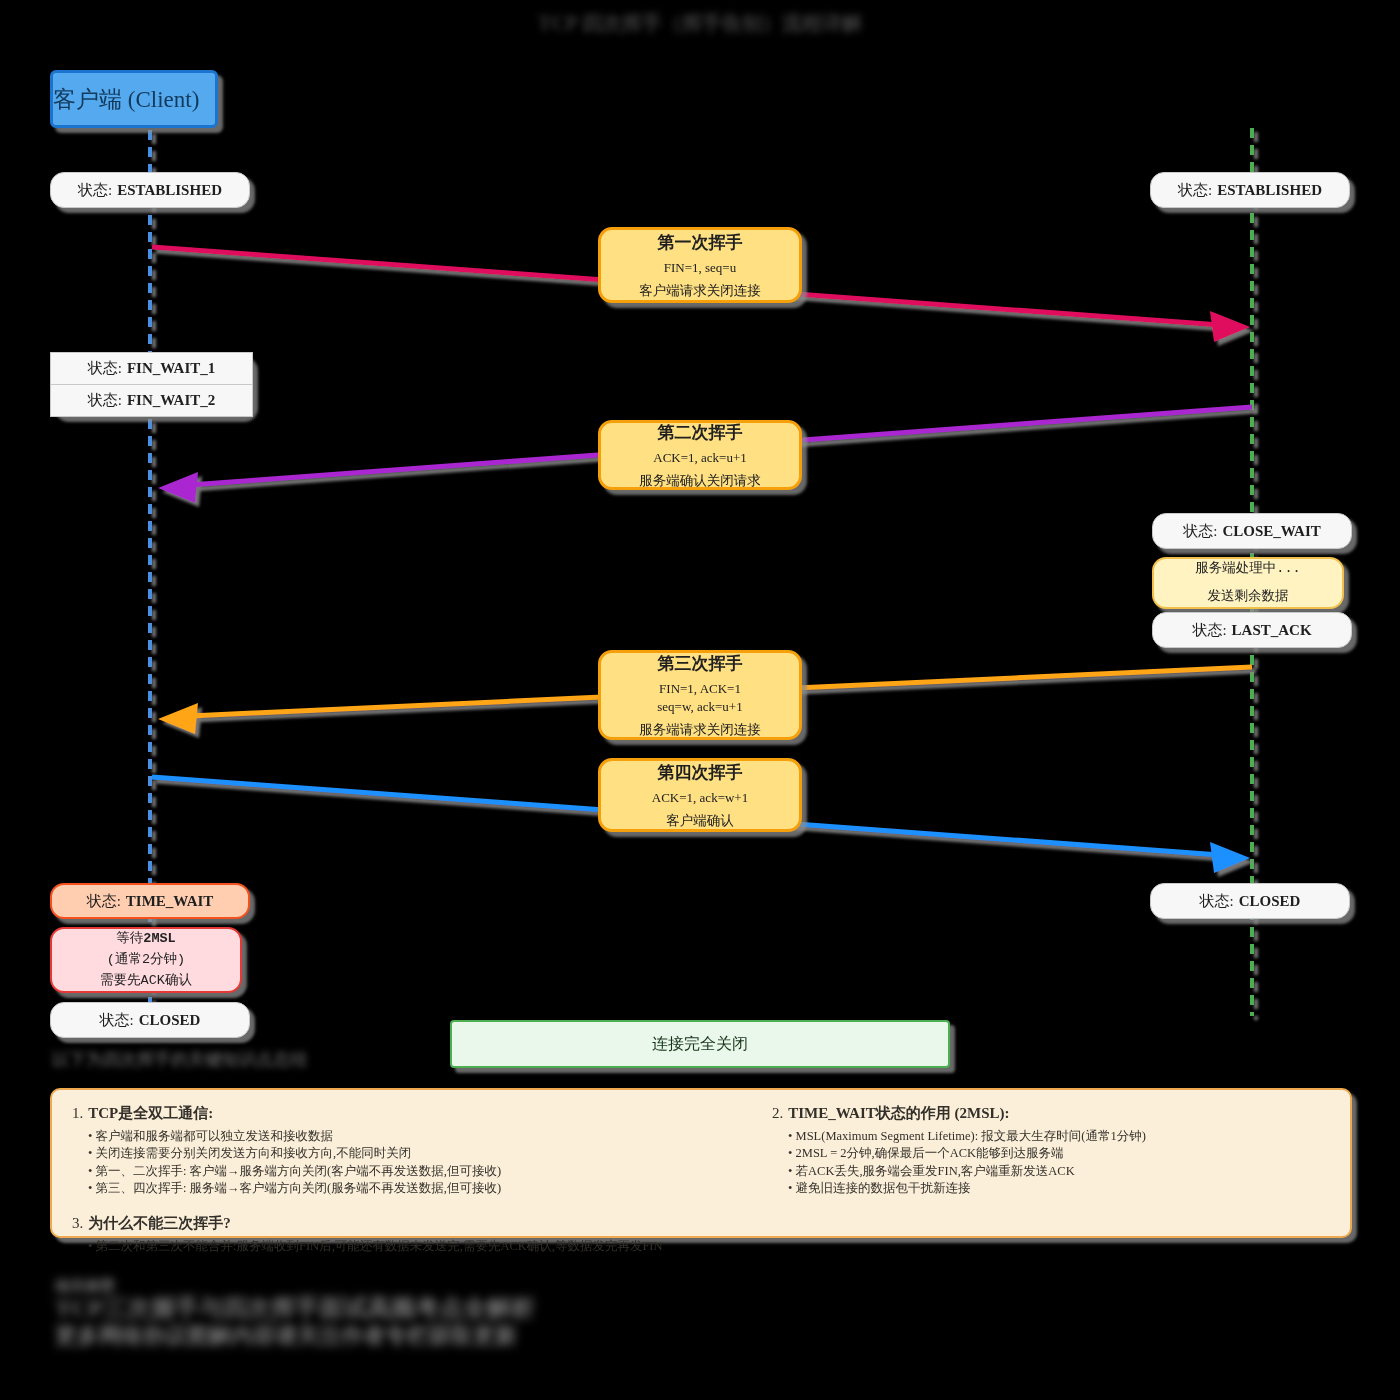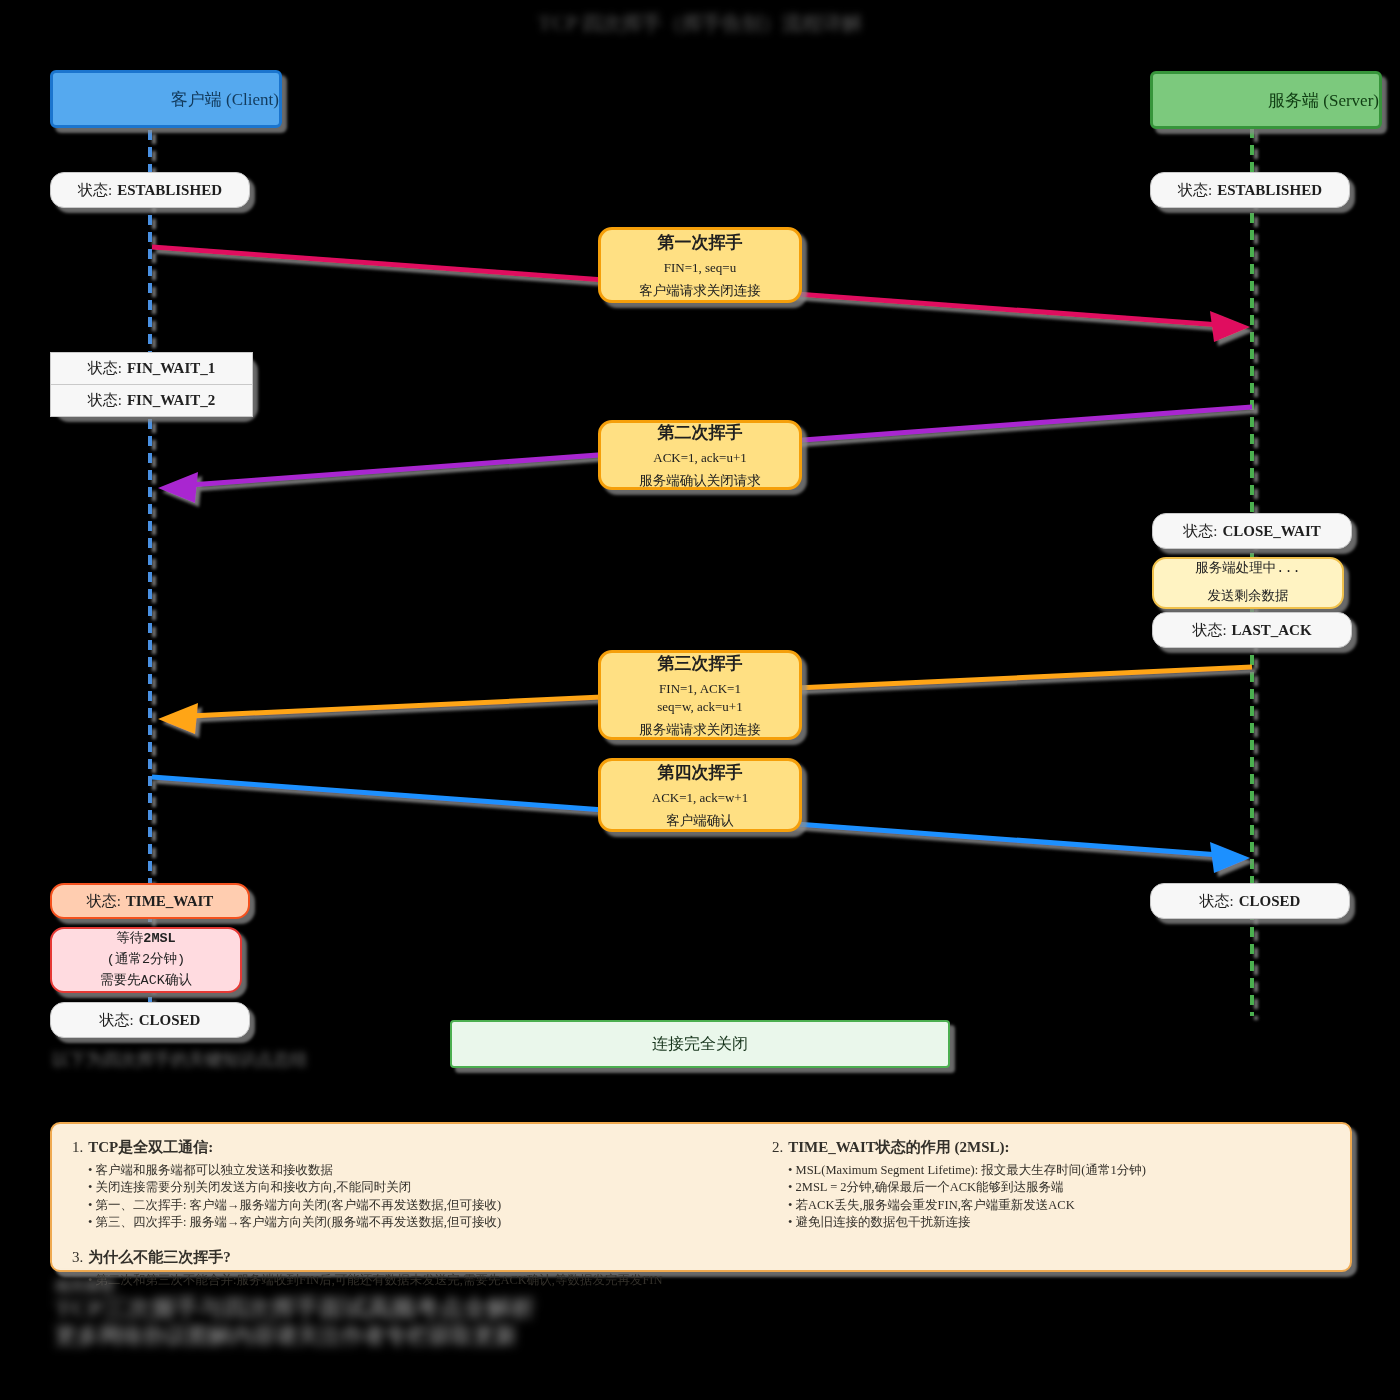--- a/index.html
+++ b/index.html
@@ -13,22 +13,22 @@
     left:0;top:10px;width:1400px;text-align:center;
     font-size:20px;font-weight:bold;color:#3c3c3c;filter:blur(3.5px);
   }
   .blur-caption{left:52px;top:1048px;font-size:17px;font-weight:bold;color:#4b4b4b;filter:blur(3px);}
   .blur-footer{left:55px;top:1278px;color:#787878;filter:blur(5px);line-height:1.15;}
   .blur-footer .f1{font-size:15px;font-weight:bold;}
   .blur-footer .f2{font-size:24px;font-weight:bold;}
   .blur-footer .f3{font-size:22px;font-weight:bold;}
   
   .actor{
-    height:58px;width:232px;display:flex;align-items:center;justify-content:flex-end;
-    border-radius:6px;font-size:17px;
+    height:58px;width:168px;display:flex;align-items:center;justify-content:flex-start;
+    border-radius:6px;font-size:23px;
     box-shadow:5px 5px 3px rgba(140,140,140,.75);
   }
   .actor.client{left:50px;top:70px;background:#55a9ef;border:3px solid #1b75ce;color:#123a5c;}
   .actor.server{left:1150px;top:71px;background:#7cc97d;border:3px solid #37953b;color:#0f3d12;}
   
   .state{
     width:200px;height:36px;display:flex;align-items:center;justify-content:center;gap:5px;
     background:#f7f7f7;border:1.5px solid #c9c9c9;font-size:15px;color:#1f1f1f;
     box-shadow:5px 5px 3px rgba(140,140,140,.75);
   }
@@ -62,21 +62,21 @@
   .msg-code{font-size:13px;margin:1px 0;}
   .msg-desc{font-size:13.5px;margin-top:5px;}
   
   .finalbox{
     left:450px;top:1020px;width:500px;height:48px;display:flex;align-items:center;justify-content:center;
     background:#eaf7eb;border:2px solid #4caf50;border-radius:4px;font-size:16px;color:#15331a;
     box-shadow:5px 5px 3px rgba(140,140,140,.75);
   }
   
   .notes{
-    left:50px;top:1122px;width:1302px;height:150px;background:#fcefda;border:2px solid #efa94f;
+    left:50px;top:1088px;width:1302px;height:150px;background:#fcefda;border:2px solid #efa94f;
     border-radius:10px;display:flex;color:#33302a;
     box-shadow:5px 5px 3px rgba(140,140,140,.75);
   }
   .notes .col{padding:12px 10px 10px 20px;box-sizing:border-box;}
   .notes .col.left{width:700px;}
   .notes .col.right{flex:1;}
   .np-head{font-size:15px;margin:2px 0 6px 0;}
   .np-head .npnum{margin-right:5px;}
   .np-head .npb{font-weight:bold;}
   .np-bullet{font-size:12.5px;margin:2px 0 2px 16px;line-height:1.22;}
@@ -119,23 +119,20 @@
       <line x1="1252" y1="667" x2="190" y2="716" stroke-width="5" stroke="#ffa514"></line>
       <polygon points="158,719 198,703 195,734" fill="#ffa514"></polygon>
 
       <line x1="152" y1="777" x2="1220" y2="855" stroke-width="5" stroke="#1e90ff"></line>
       <polygon points="1250,858 1210,842 1214,873" fill="#1e90ff"></polygon>
     </g>
   </svg>
 
   <div class="abs actor client">
     <span>客户端 (Client)</span>
-  </div>
-  <div class="abs actor server">
-    <span>服务端 (Server)</span>
   </div>
 
   <div class="abs state" style="left:50px;top:172px;">
     <span>状态:</span>
     <b>ESTABLISHED</b>
   </div>
   <div class="abs state-stack">
     <div class="row">
       <span>状态:</span>
       <b>FIN_WAIT_1</b>

